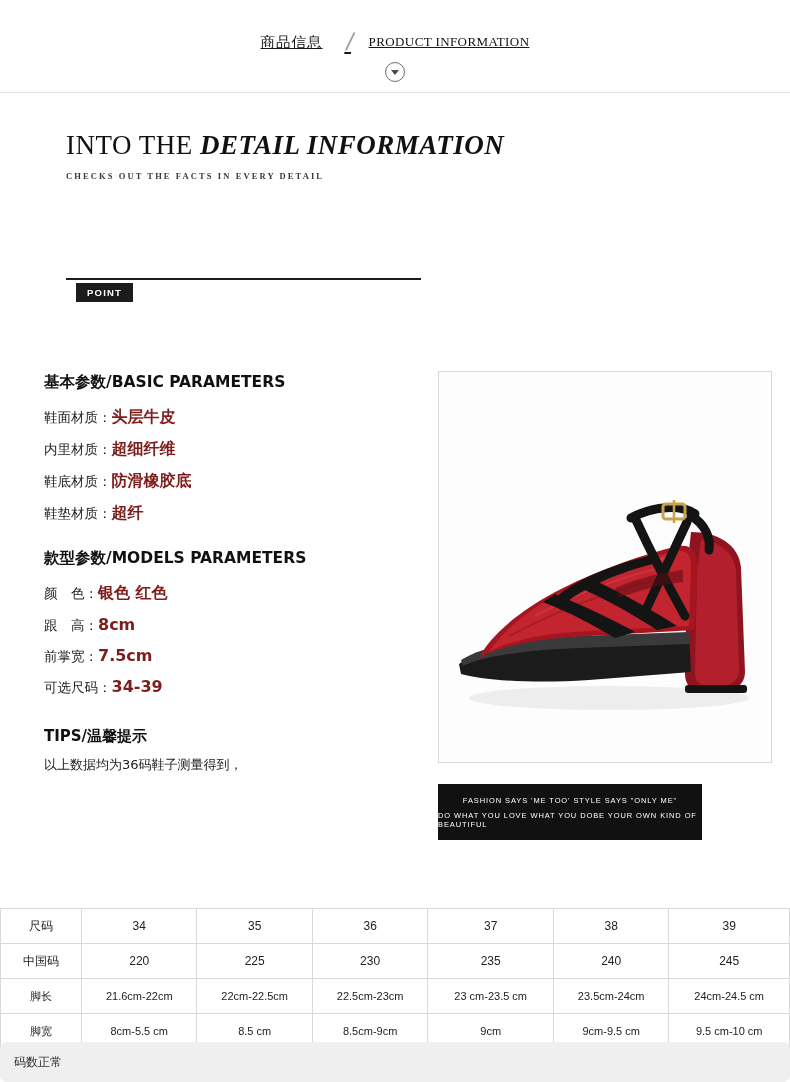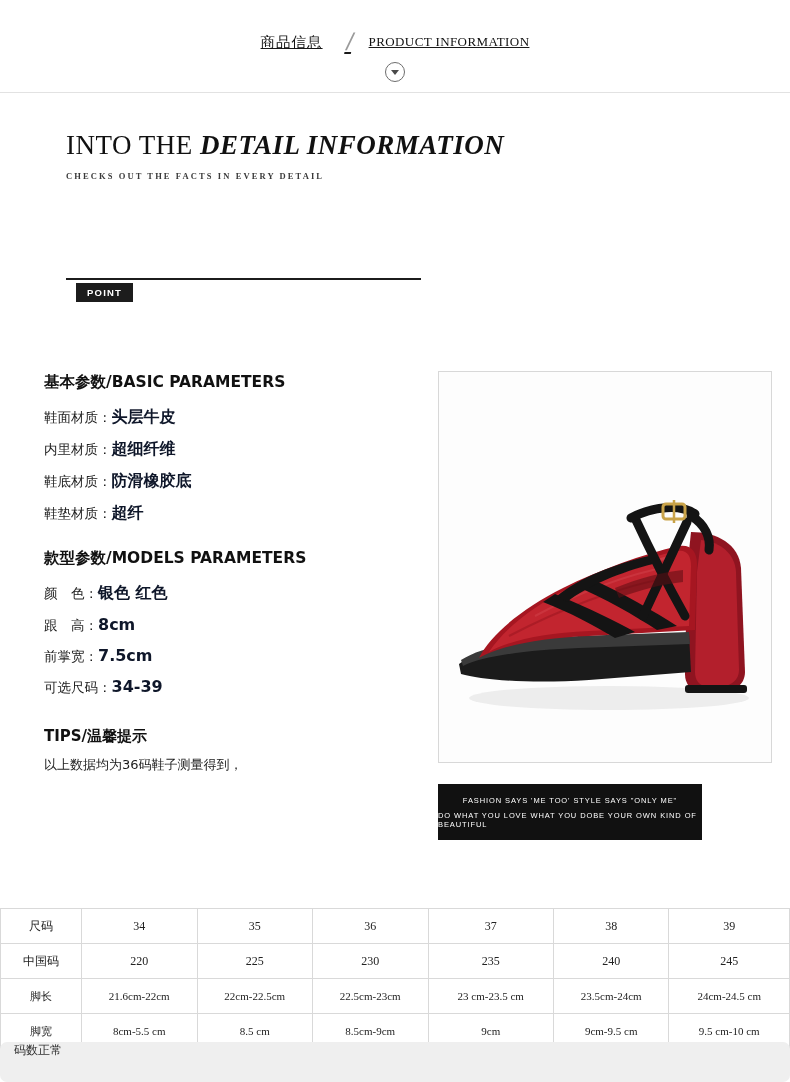--- a/index.html
+++ b/index.html
@@ -151,21 +151,21 @@
     font-family: "DejaVu Sans", sans-serif;
     white-space: nowrap;
   }
   .spec-row .lbl {
     font-size: 13.5px;
     color: #1c1c1c;
   }
   .spec-row .val {
     font-size: 16px;
     font-weight: bold;
-    color: #0f172a;
+    color: #7f1d1d;
   }
 
   .models-head {
     margin-top: 24px;
   }
 
   .tips-head {
     margin-top: 30px;
     font-size: 15px;
     font-weight: bold;
@@ -218,21 +218,21 @@
     font-family: "Liberation Sans", sans-serif;
   }
 
   
   .size-table {
     position: absolute;
     left: 0;
     top: 908px;
     width: 790px;
     border-collapse: collapse;
-    font-family: Liberation Serif, serif;
+    font-family: Liberation Sans, sans-serif;
   }
   .size-table td {
     border: 1px solid #d9d9d9;
     text-align: center;
     height: 32px;
     font-size: 11.5px;
     color: #222;
   }
   .size-table td.rowhead {
     width: 78px;
@@ -246,20 +246,21 @@
 
   
   .bottom-bar {
     position: absolute;
     left: 0;
     top: 1042px;
     width: 790px;
     height: 40px;
     background: #efefef;
     display: flex;
+    align-items: center;
     border-radius: 7px;
   }
   .bottom-bar .txt {
     font-size: 12px;
     color: #333;
     padding-left: 14px;
     font-family: "DejaVu Sans", sans-serif;
   }
 </style>
 </head>

